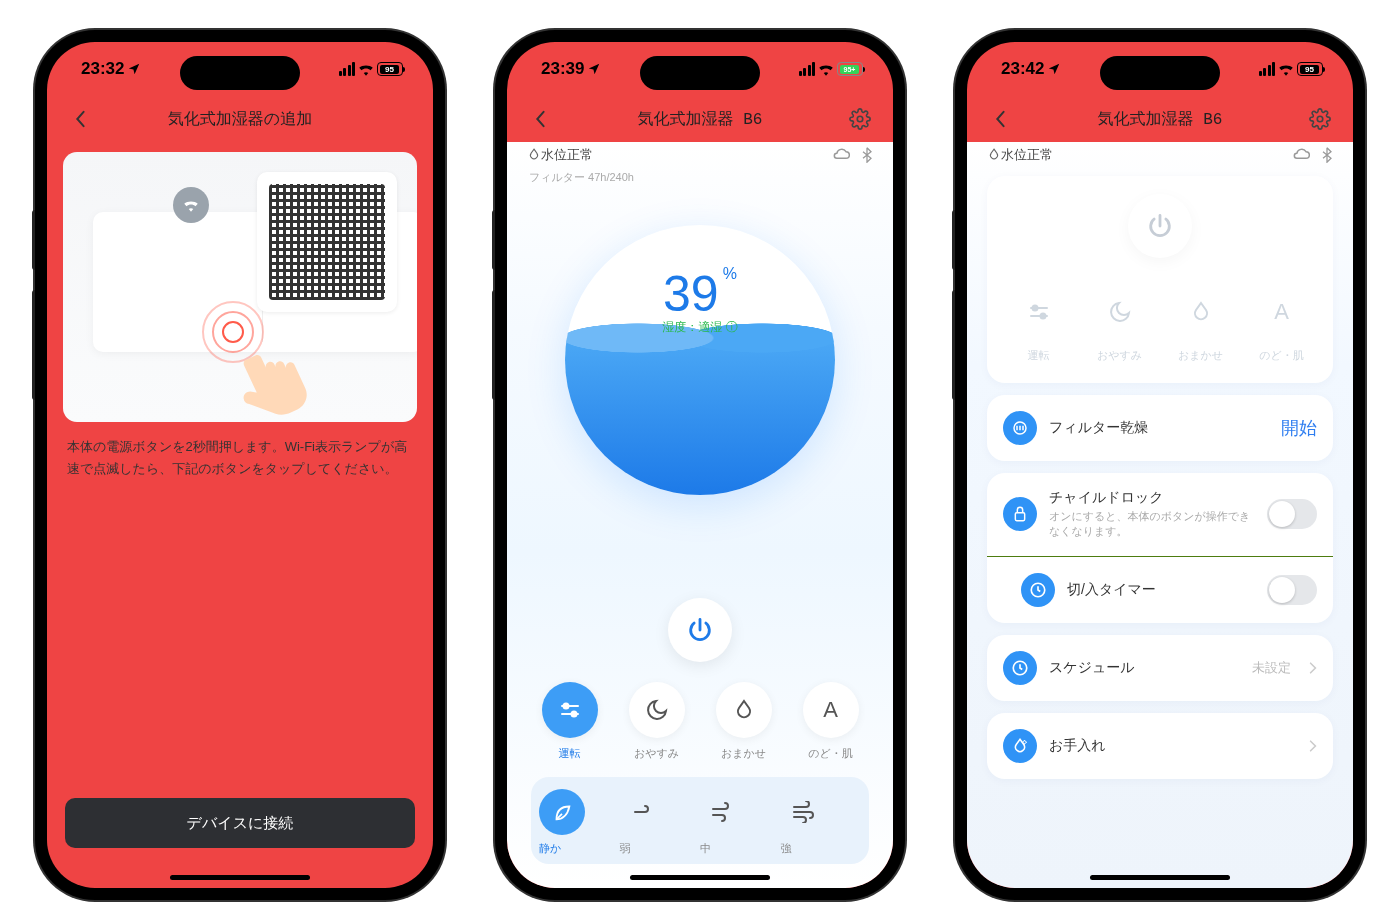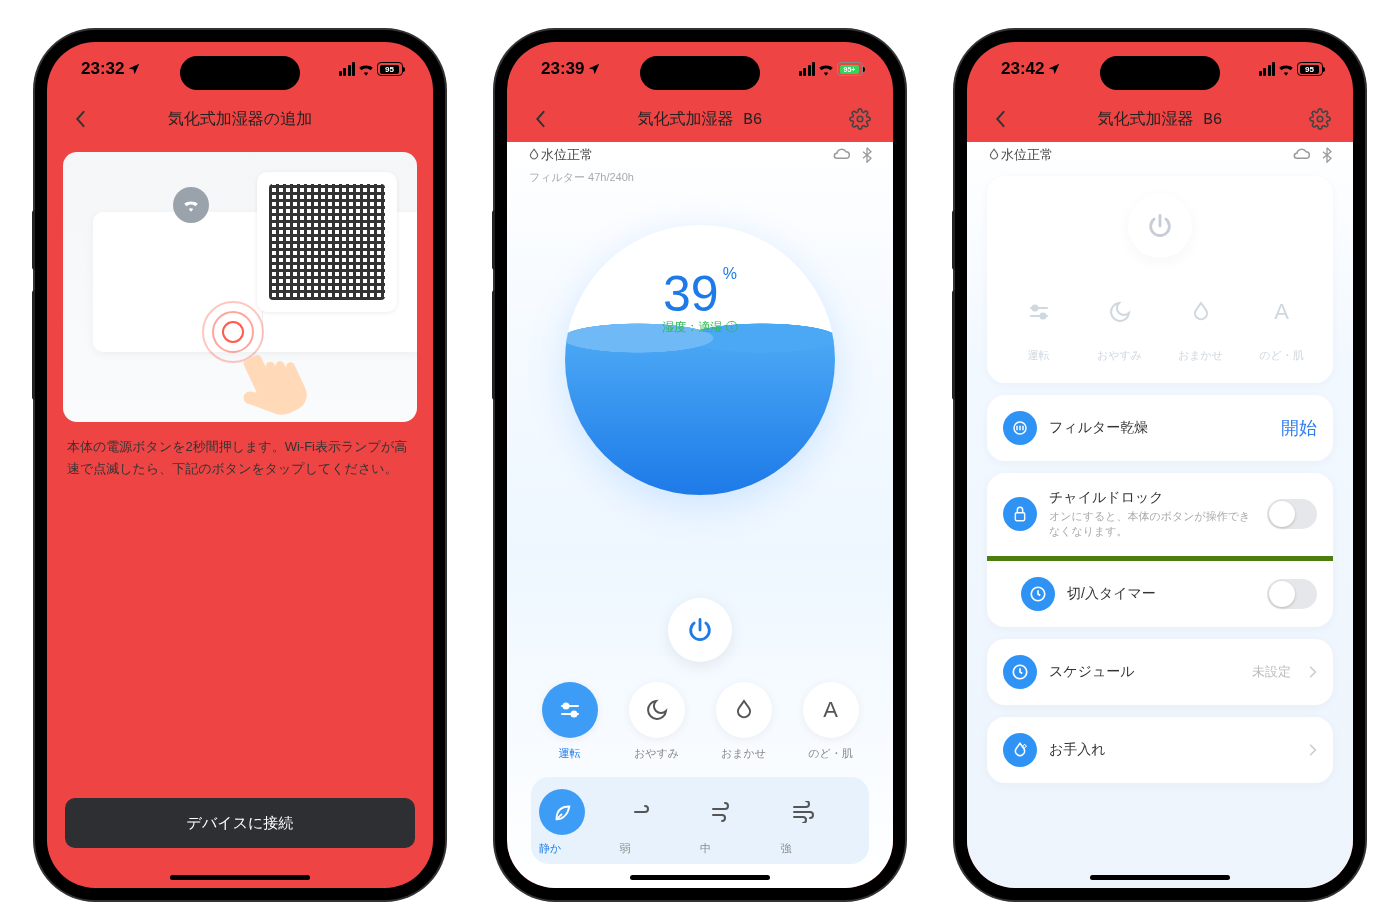--- a/index.html
+++ b/index.html
@@ -81,21 +81,21 @@
 .fan .ic{width:46px;height:46px;border-radius:50%;display:flex;align-items:center;justify-content:center;color:#555;}
 .fan.active .ic{background:#3d9df6;color:#fff;}
 .fan .lbl{font-size:11px;color:#888;}
 .fan.active .lbl{color:#1d7ae8;}
 
 
 .sc3 .content{background:linear-gradient(180deg,#fff 0%,#f2f8ff 30%,#eef4fb 100%);}
 .mode-card3{margin:8px 20px 12px;background:#fff;border-radius:18px;padding:18px 8px 12px;box-shadow:0 2px 10px rgba(0,50,120,.04);}
 .list-card{margin:0 20px 12px;background:#fff;border-radius:18px;box-shadow:0 2px 10px rgba(0,50,120,.04);}
 .row{display:flex;align-items:center;padding:16px 16px;gap:12px;}
-.row + .row{border-top:5px solid #4d7c0f;padding-left:34px;}
+.row + .row{border-top:1px solid #4d7c0f;padding-left:34px;}
 .row .ic{width:34px;height:34px;border-radius:50%;background:#2f93f6;color:#fff;display:flex;align-items:center;justify-content:center;flex-shrink:0;}
 .row .txt{flex:1;}
 .row .t1{font-size:14px;color:#333;}
 .row .t2{font-size:11px;color:#aaa;line-height:1.4;margin-top:2px;}
 .row .action{font-size:18px;color:#2f7ef0;}
 .row .meta{font-size:13px;color:#bbb;}
 .chev{color:#ccc;margin-left:6px;}
 .toggle{width:50px;height:30px;background:#e5e7ea;border-radius:15px;position:relative;}
 .toggle::after{content:"";position:absolute;left:2px;top:2px;width:26px;height:26px;background:#fff;border-radius:50%;box-shadow:0 1px 3px rgba(0,0,0,.2);}
 

